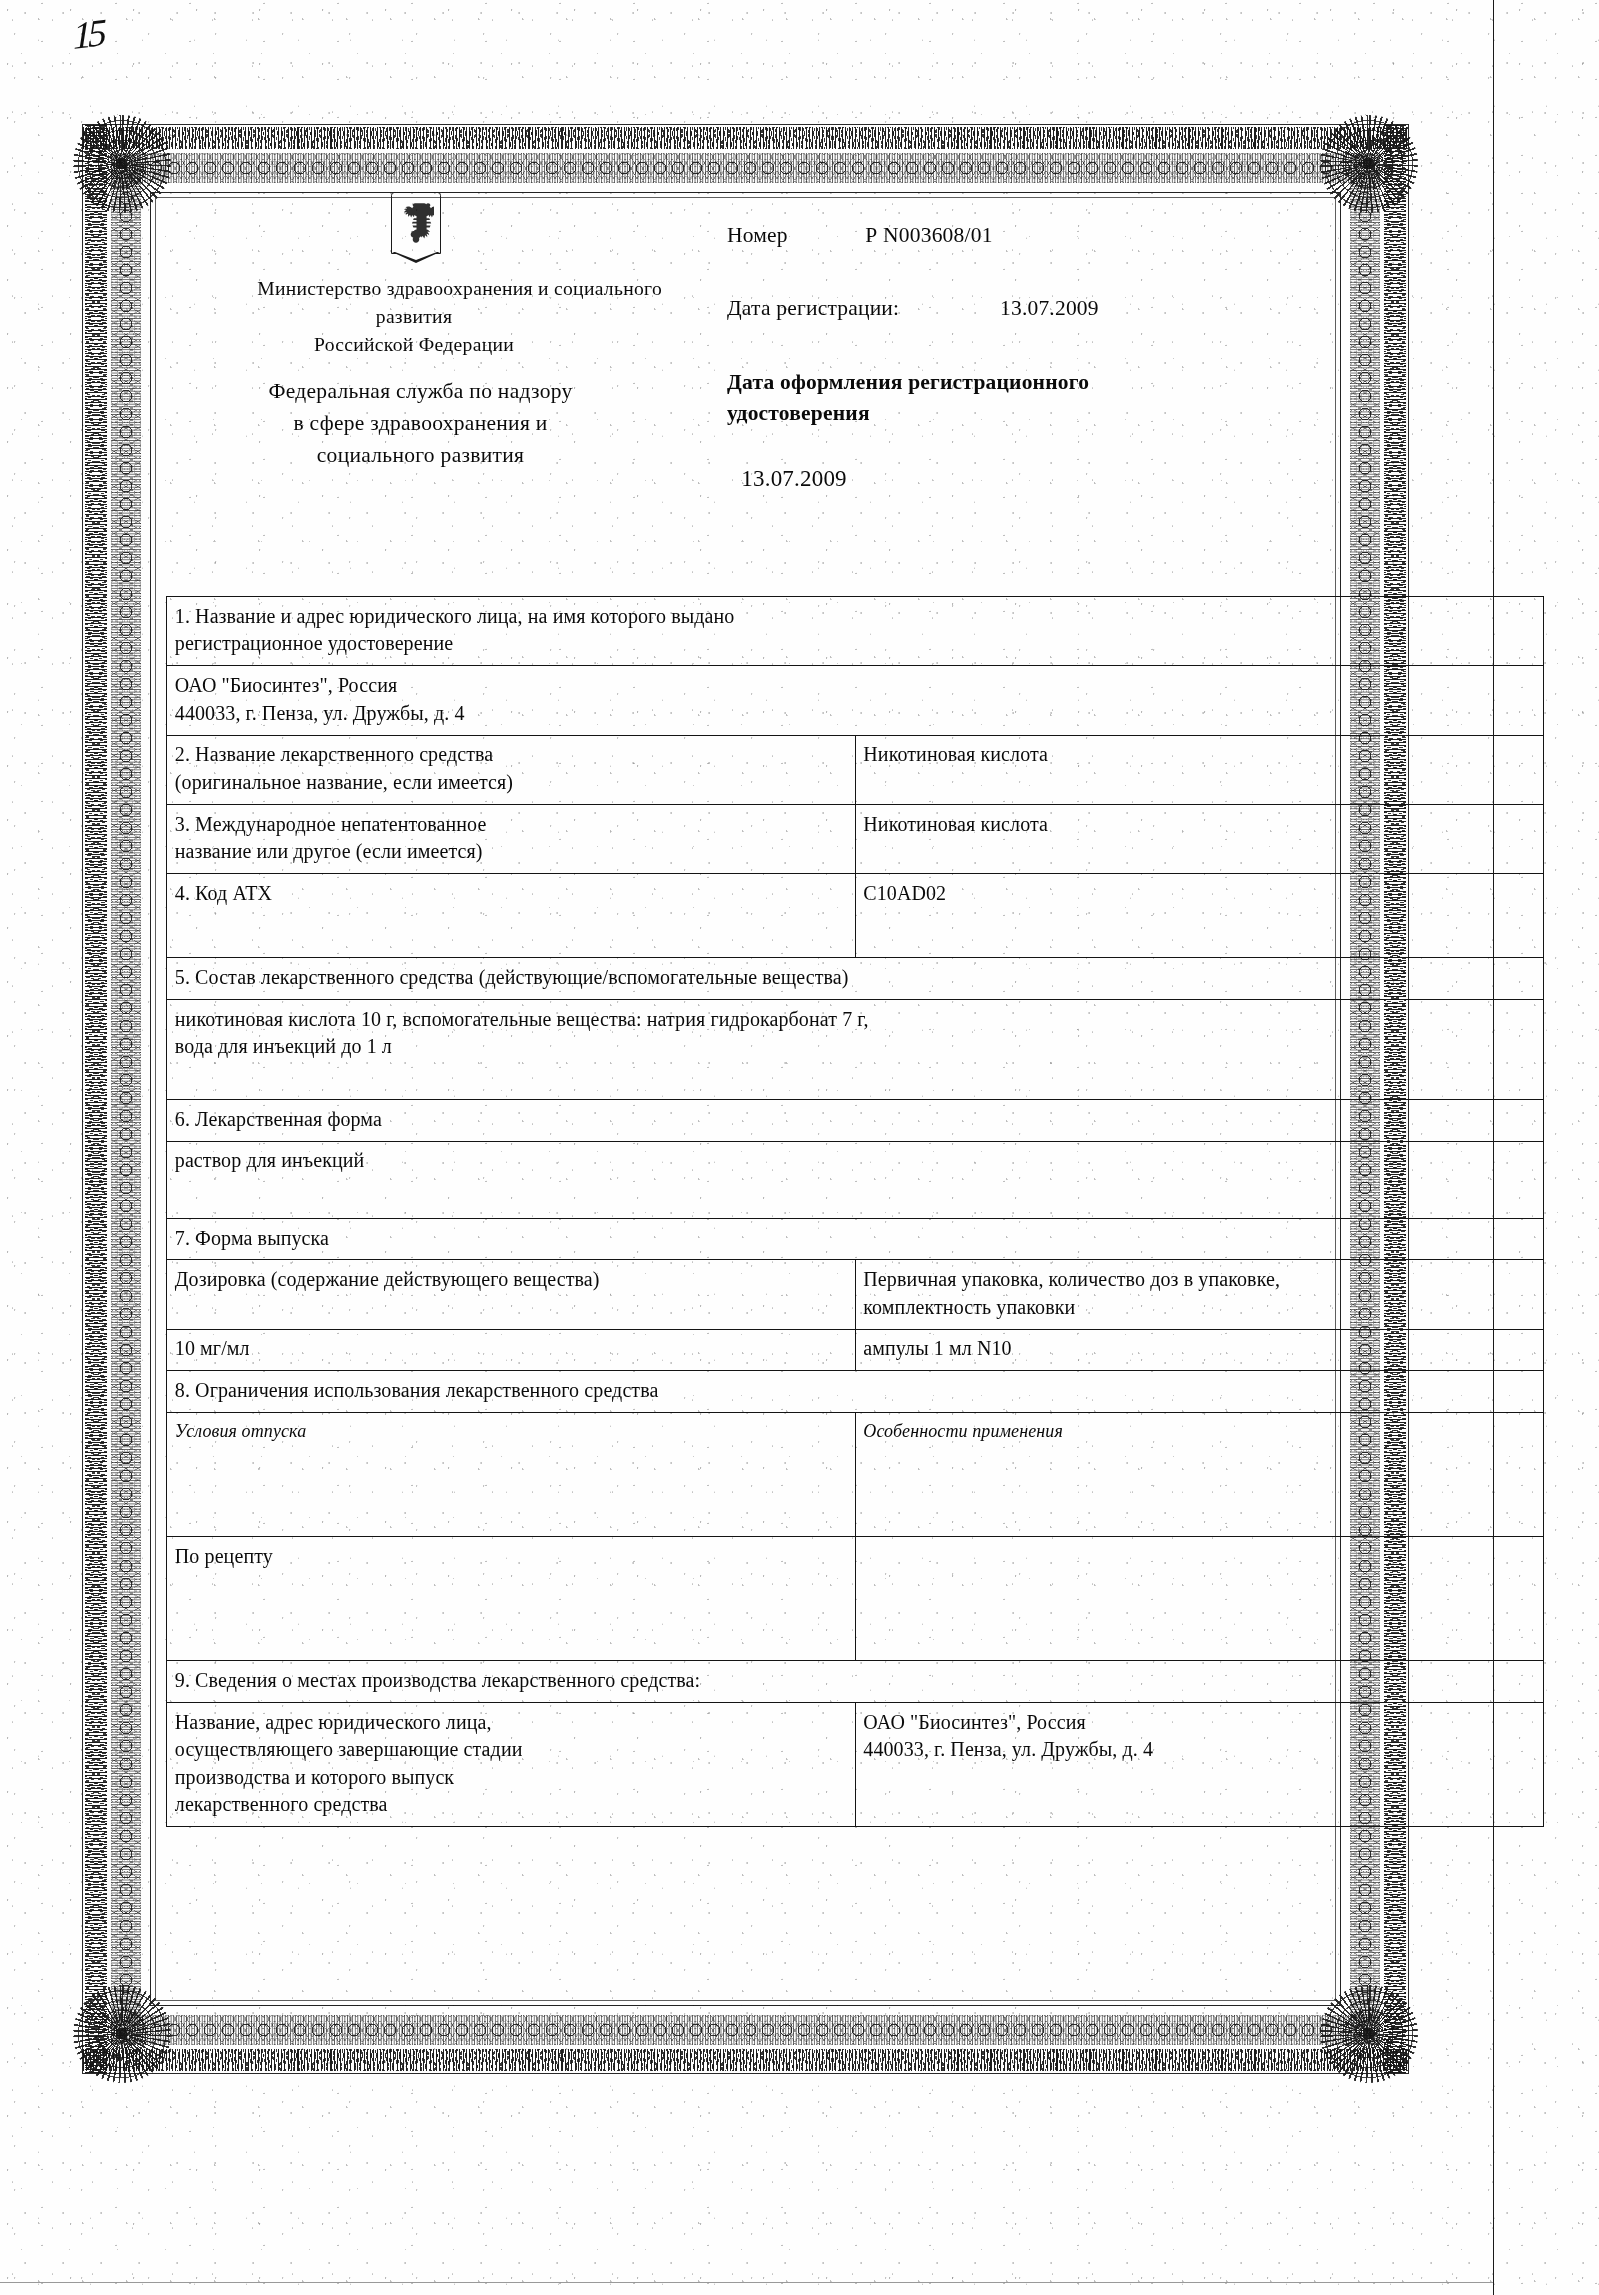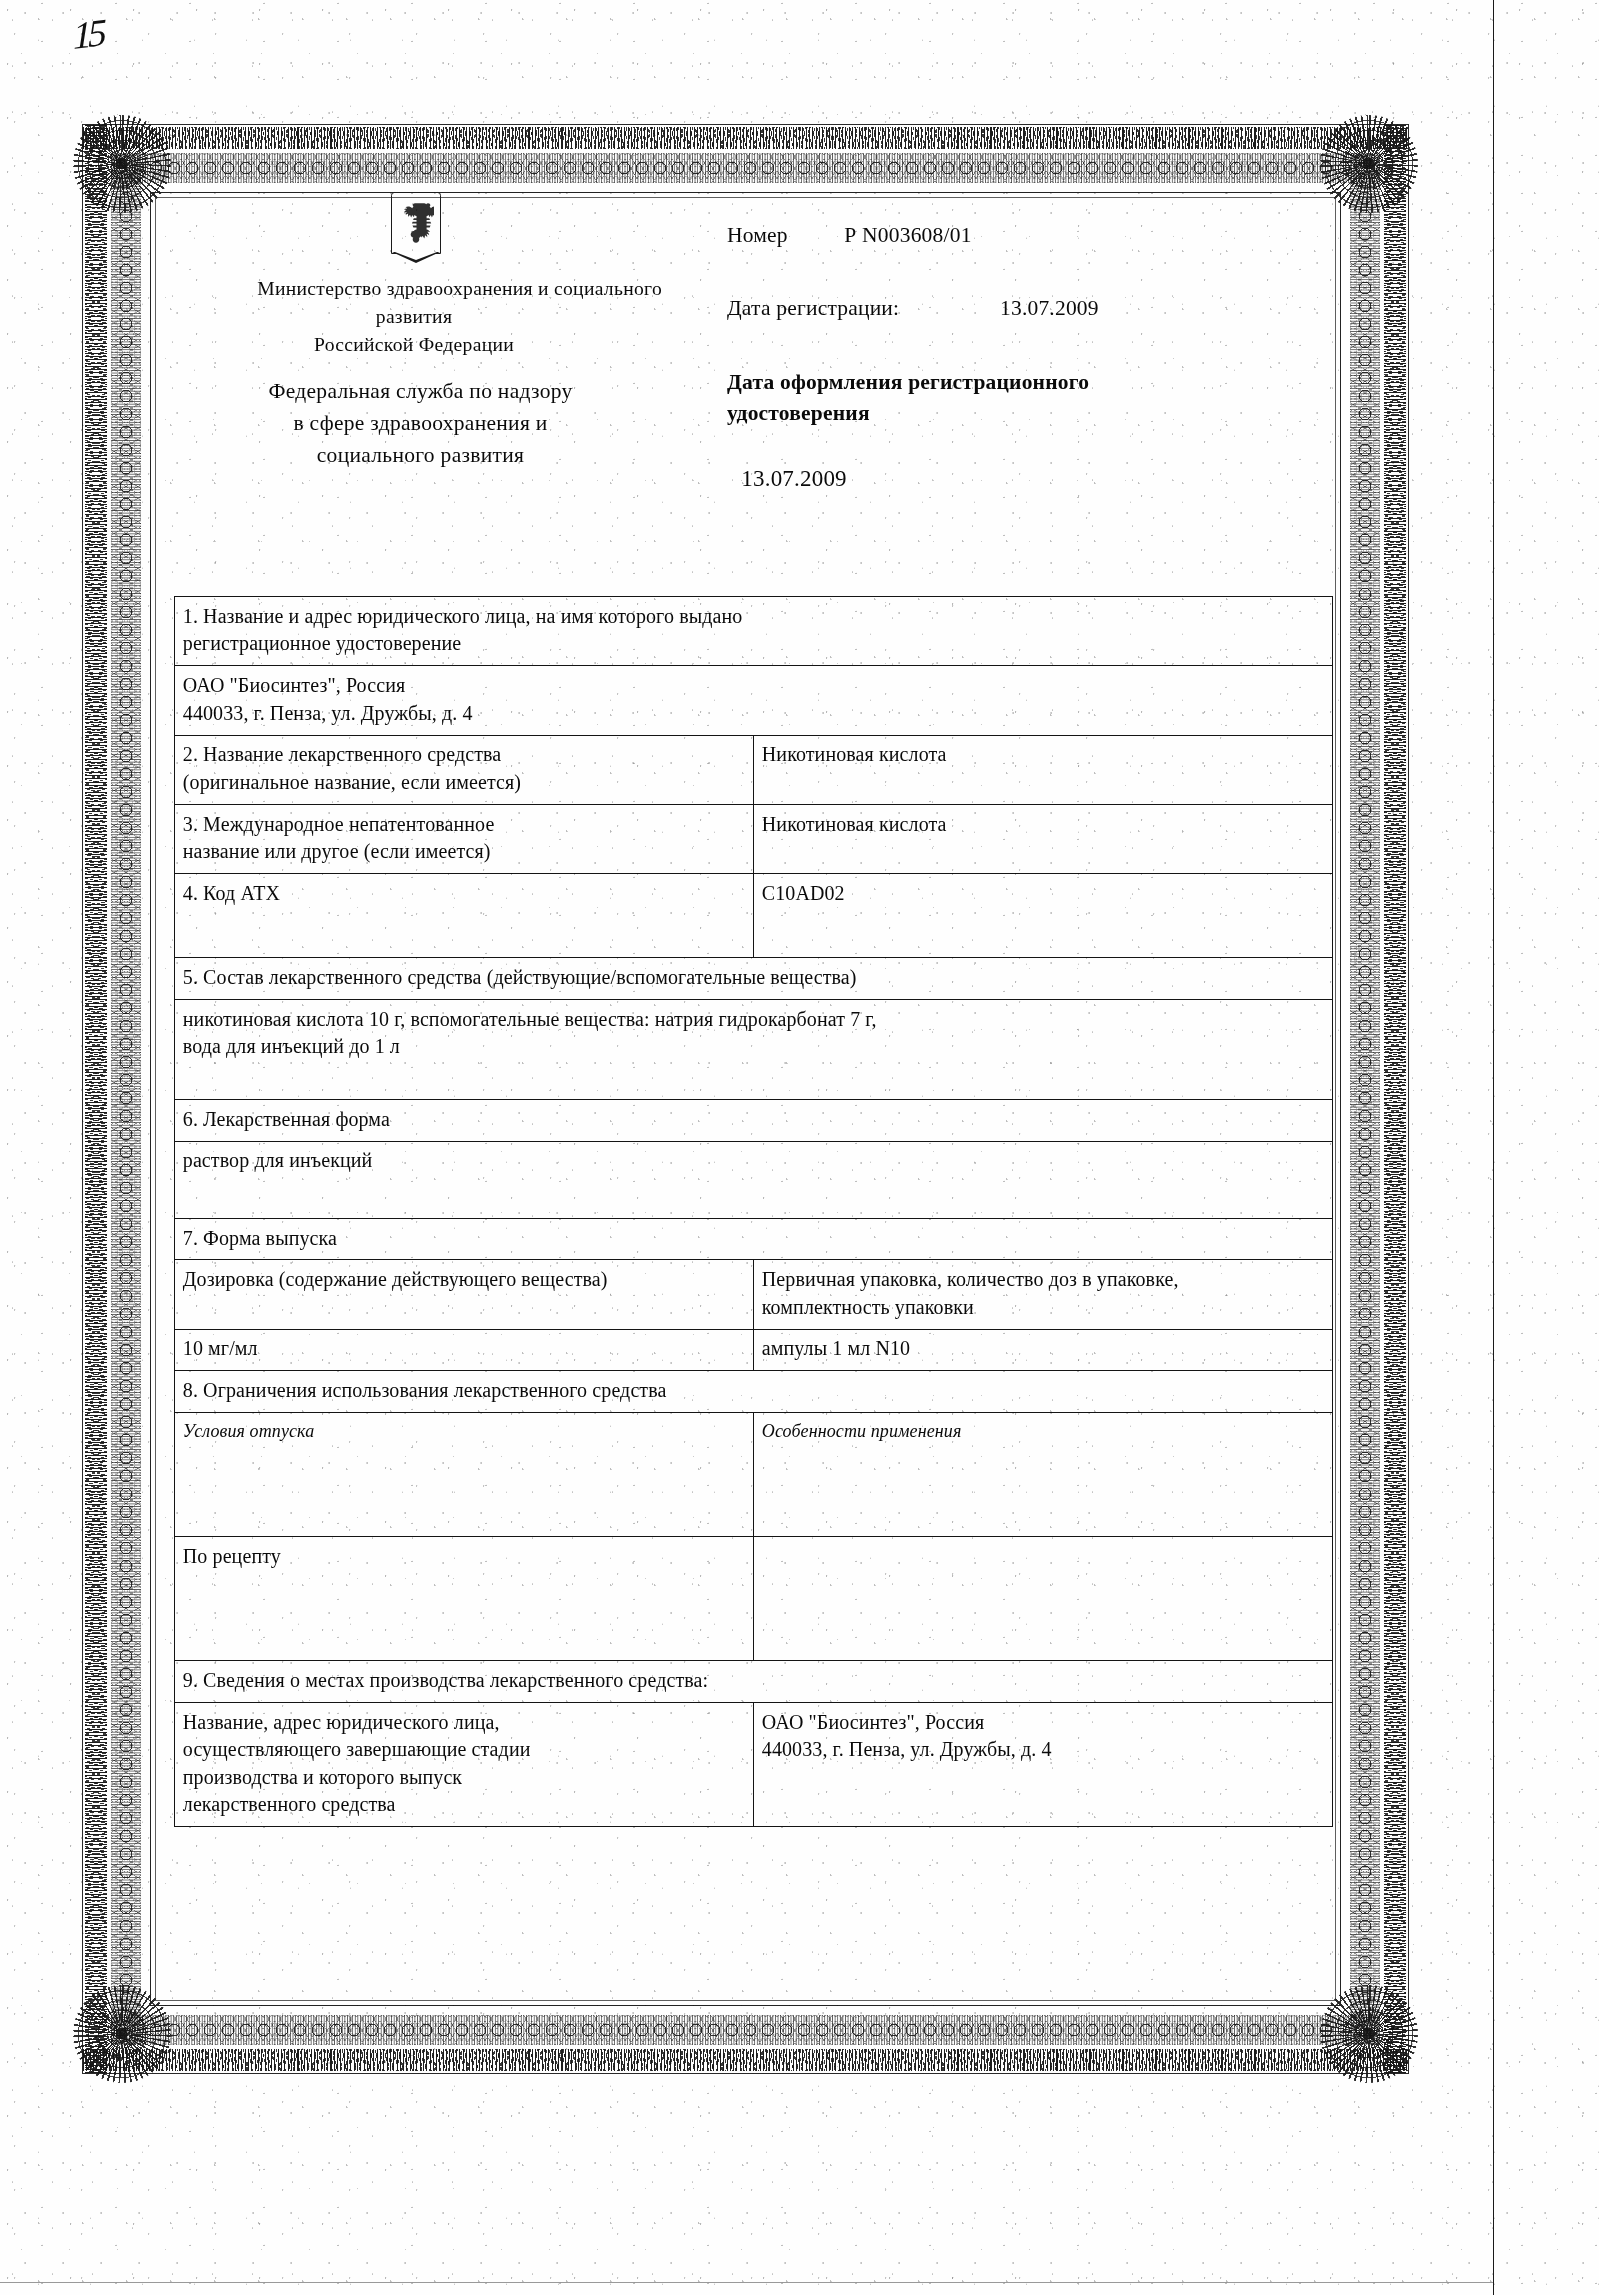--- a/index.html
+++ b/index.html
@@ -273,32 +273,32 @@
   }
   .hr-row {
     position: absolute;
     font-size: 21.5px;
     letter-spacing: 0.2px;
   }
   .hr-label { display: inline-block; }
   .hr-value { display: inline-block; }
 
   #hr-number { top: 31px; left: 0; }
-  #hr-number .hr-value { margin-left: 51px; }
+  #hr-number .hr-value { margin-left: 72px; }
   #hr-regdate { top: 104px; left: 0; }
   #hr-regdate .hr-value { position: absolute; left: 273px; top: 0; white-space: nowrap; }
   #hr-issuelabel { top: 175px; left: 0; line-height: 1.45; font-size: 21.5px; font-weight: bold; }
   #hr-issuedate { top: 274px; left: 14.3px; font-size: 23px; }
 
   
   #cert-table {
     position: absolute;
-    left: 8px;
+    left: 0px;
     top: 404px;
-    width: 1159px;
+    width: 1378px;
     border-collapse: collapse;
     table-layout: fixed;
   }
   #cert-table td {
     border: 1.6px solid #141414;
     padding: 5.9px 7.8px 7.2px 7.8px;
     vertical-align: top;
     font-size: 20px;
     line-height: 1.38;
     letter-spacing: 0.1px;

